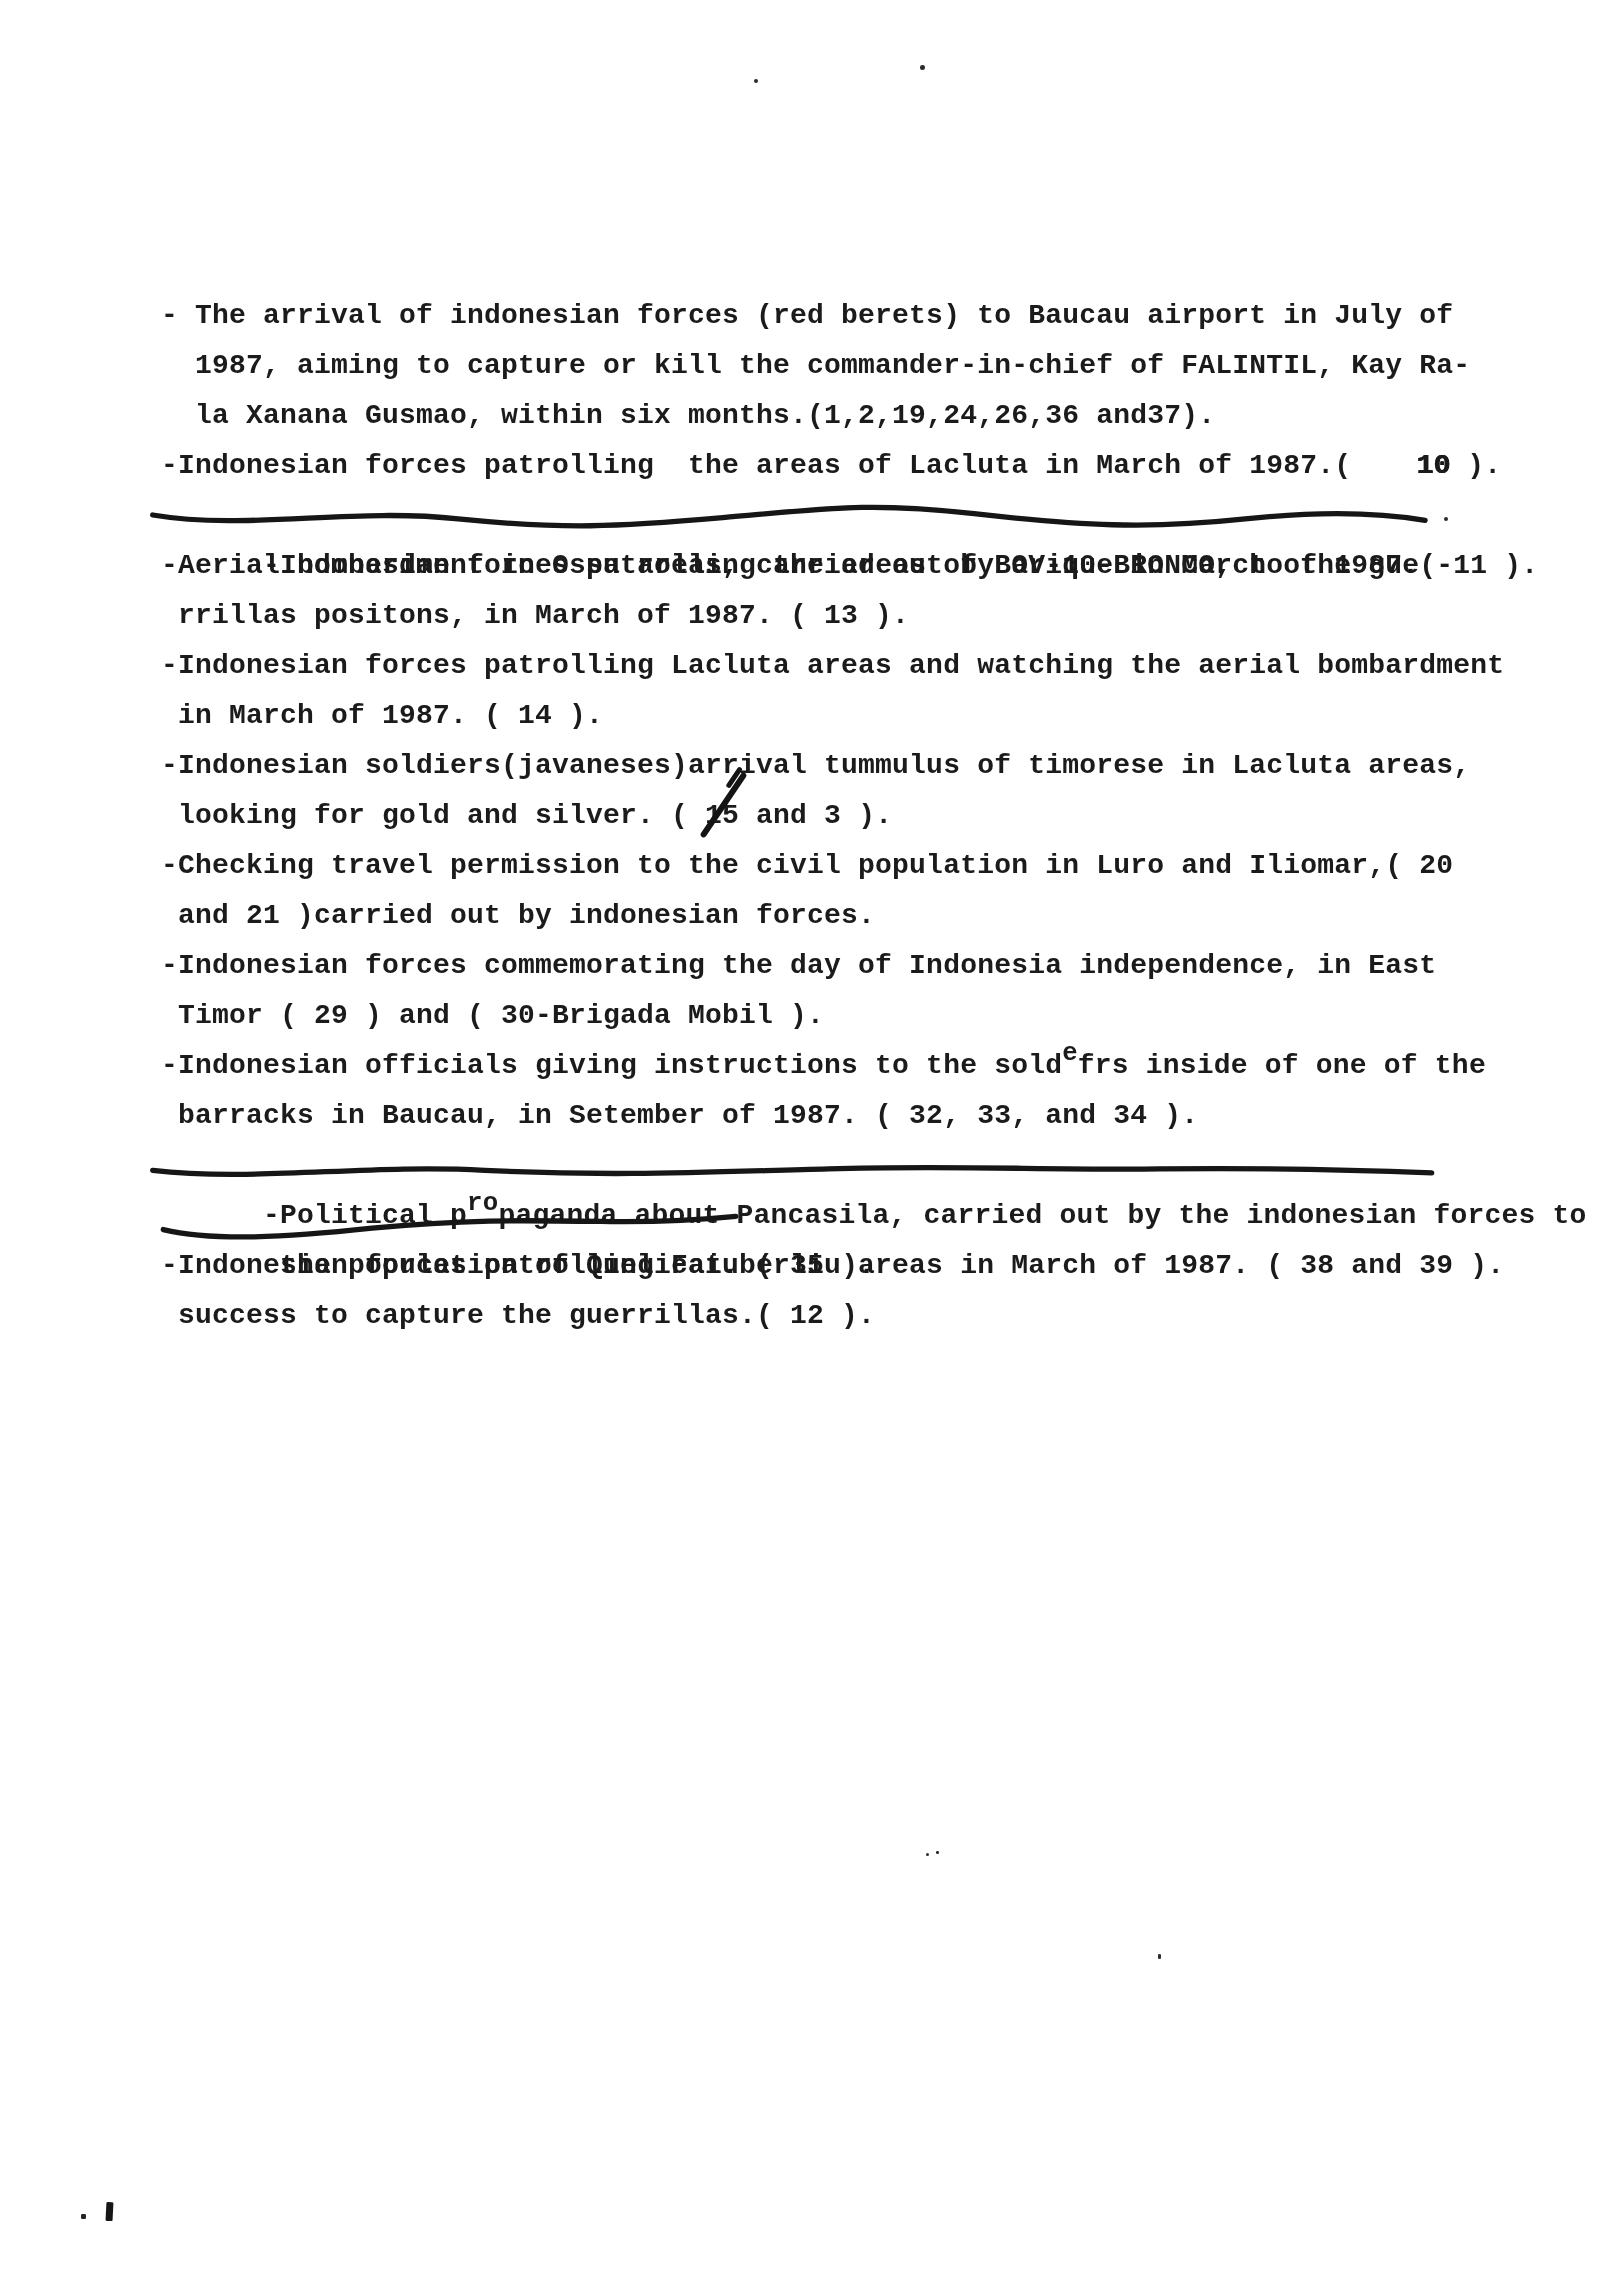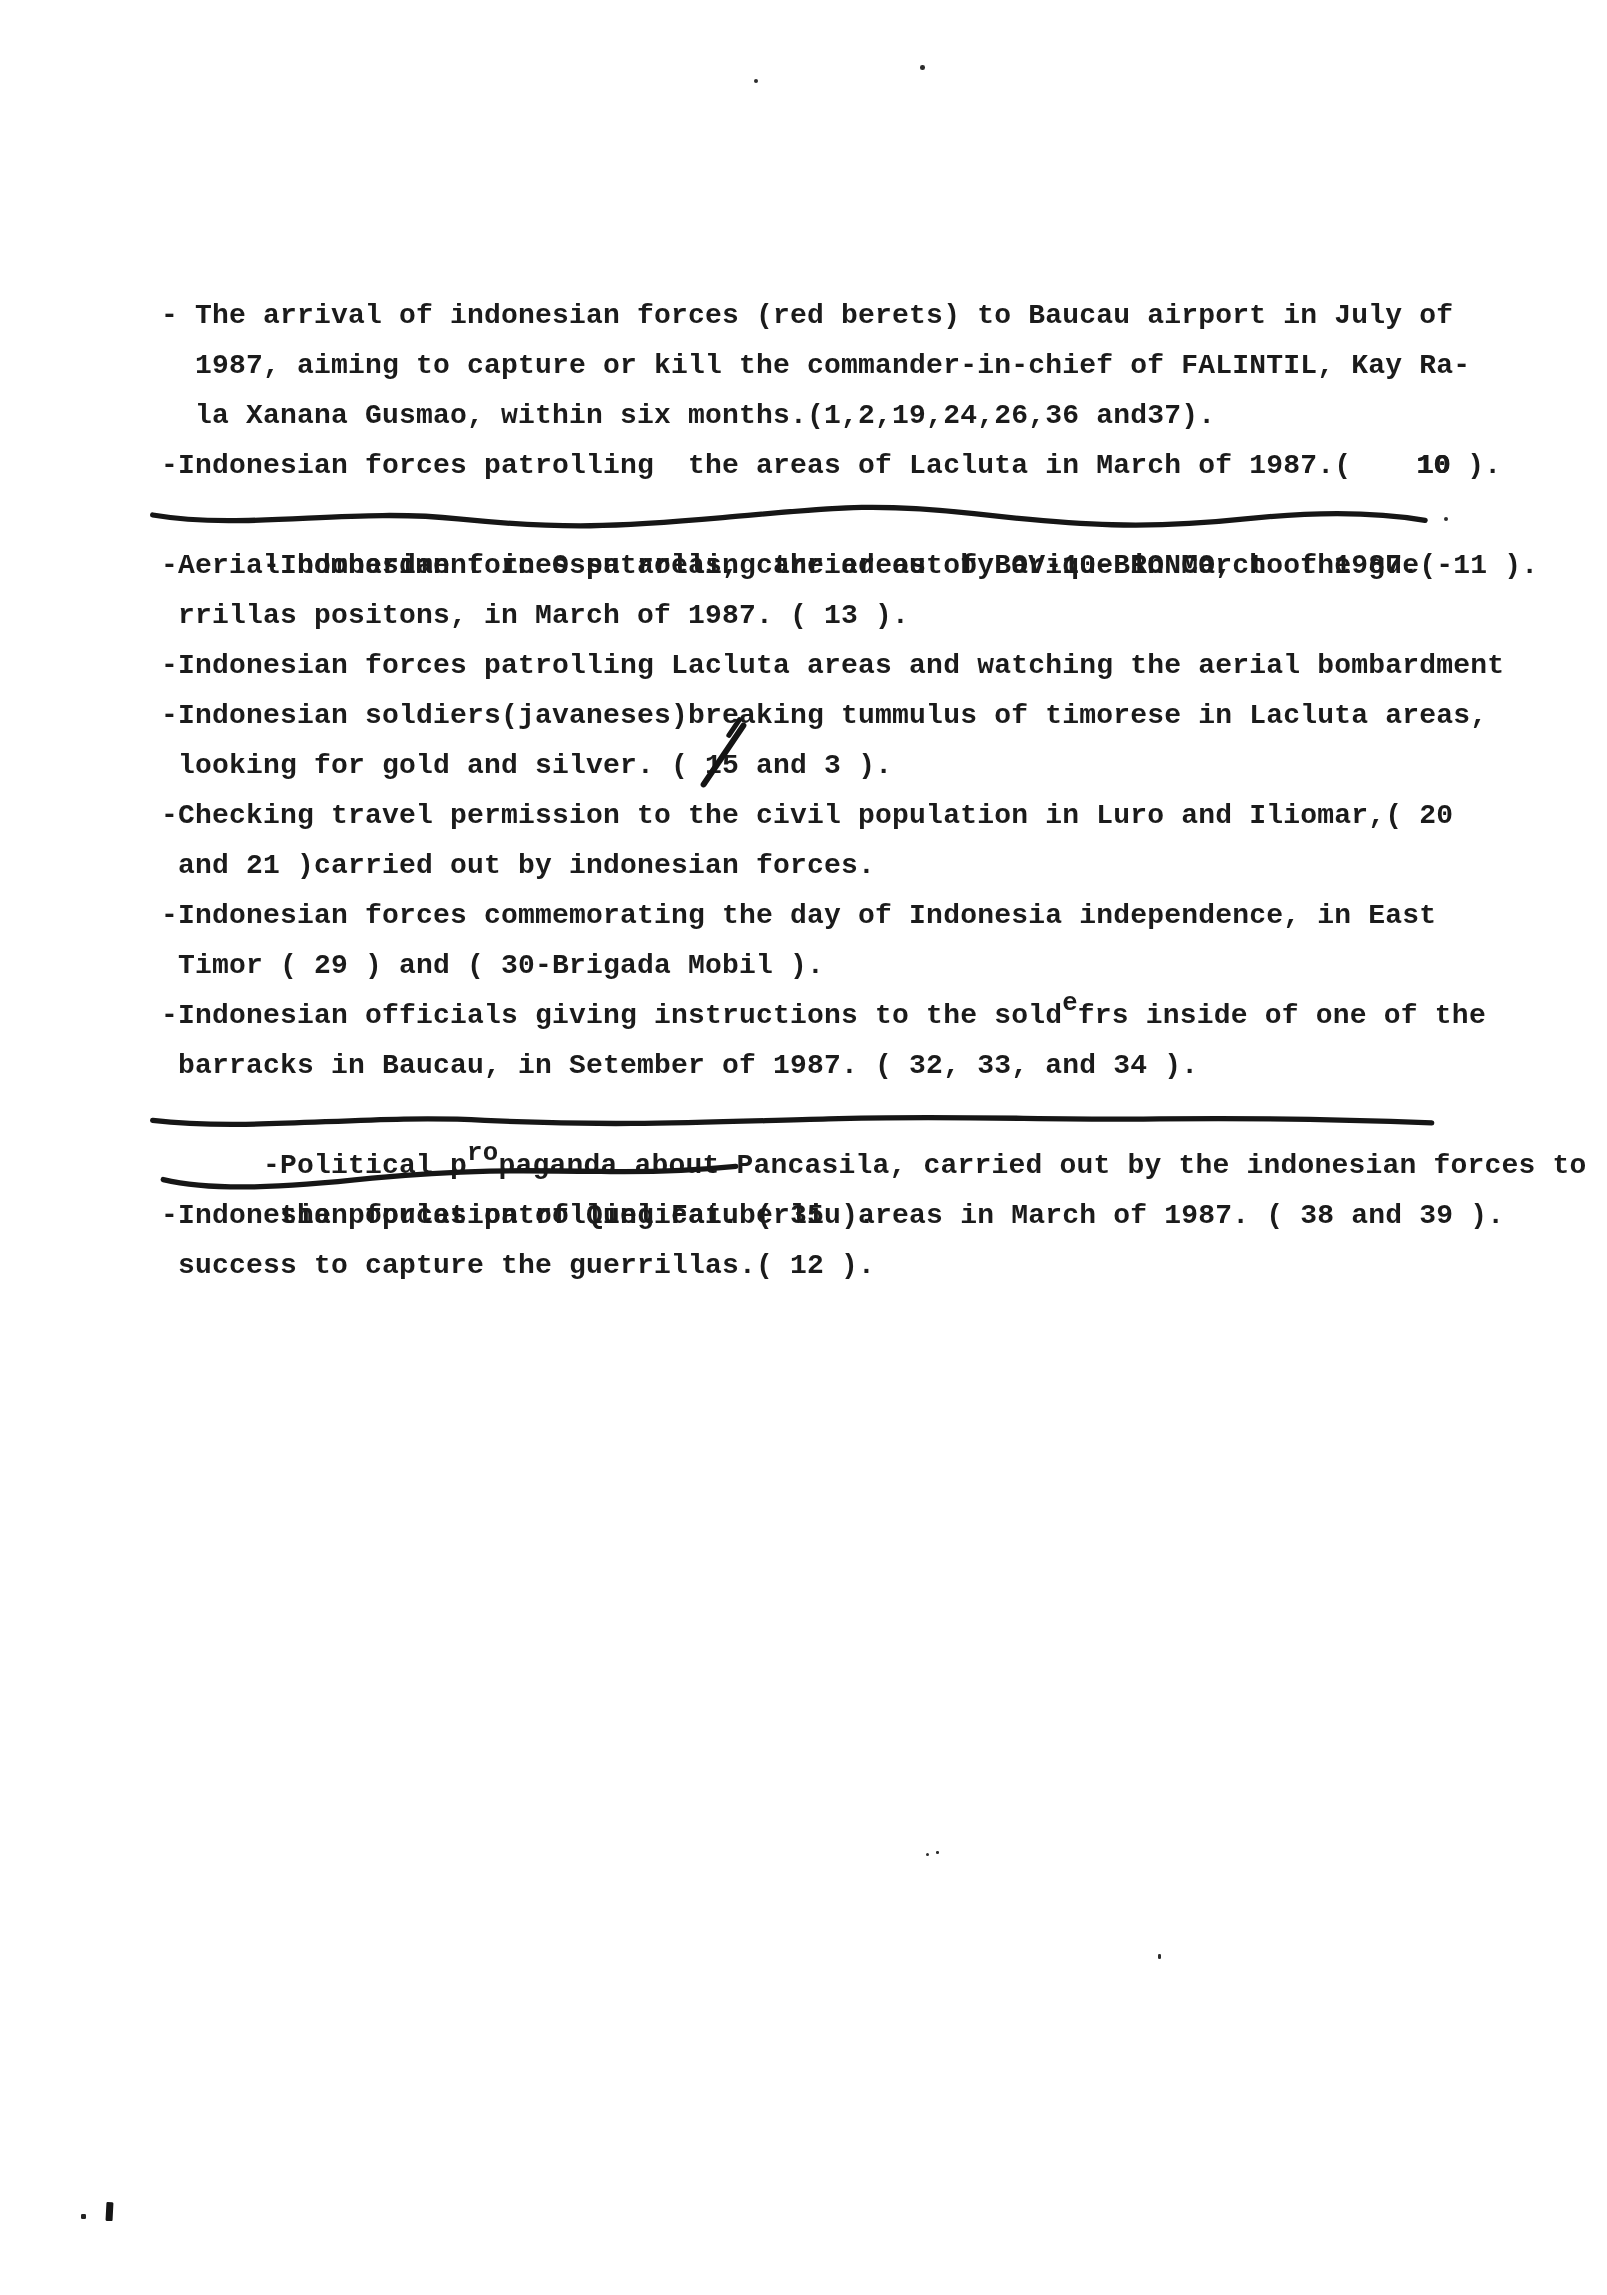--- a/index.html
+++ b/index.html
@@ -97,21 +97,22 @@
     <div class="line">
       <span>-Indonesian forces patrolling the areas of Barique in March of 1987.( 11 ).</span>
       <svg class="wave" width="1283" height="50" viewBox="0 0 1940 75">
           <path d="M-2 36 C 140 60, 300 24, 460 42 C 620 58, 700 54, 860 40 C 1020 26, 1080 16, 1240 34 C 1400 52, 1500 58, 1650 42 C 1760 30, 1850 32, 1922 44"></path>
         </svg>
     </div>
 
     <div class="line"><span>-Aerial bombardment in Ossu areas, carried out by OV-10-BRONCO, to the gue -</span></div>
     <div class="line"><span> rrillas positons, in March of 1987. ( 13 ).</span></div>
     <div class="line"><span>-Indonesian forces patrolling Lacluta areas and watching the aerial bombardment</span></div>
-    <div class="line"><span>-Indonesian soldiers(javaneses)breaking tummulus of timorese in Lacluta areas,</span></div>
+    <div class="line"><span> in March of 1987. ( 14 ).</span></div>
+    <div class="line"><span>-Indonesian soldiers(javaneses)arrival tummulus of timorese in Lacluta areas,</span></div>
 
     <div class="line"><span> looking for gold and silver. ( </span><span class="slashed">15</span><span> and 3 ).</span></div>
 
     <div class="line"><span>-Checking travel permission to the civil population in Luro and Iliomar,( 20</span></div>
     <div class="line"><span> and 21 )carried out by indonesian forces.</span></div>
     <div class="line"><span>-Indonesian forces commemorating the day of Indonesia independence, in East</span></div>
     <div class="line"><span> Timor ( 29 ) and ( 30-Brigada Mobil ).</span></div>
 
     <div class="line"><span>-Indonesian officials giving instructions to the sold</span><span class="sup">e</span><span>frs inside of one of the</span></div>
 

